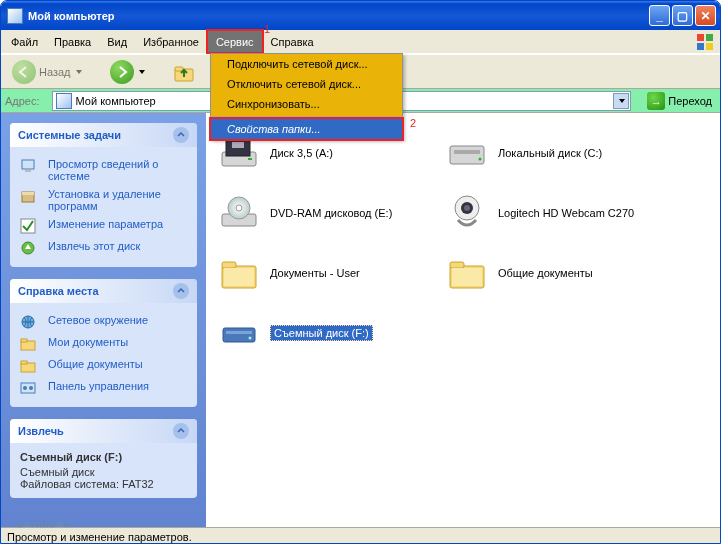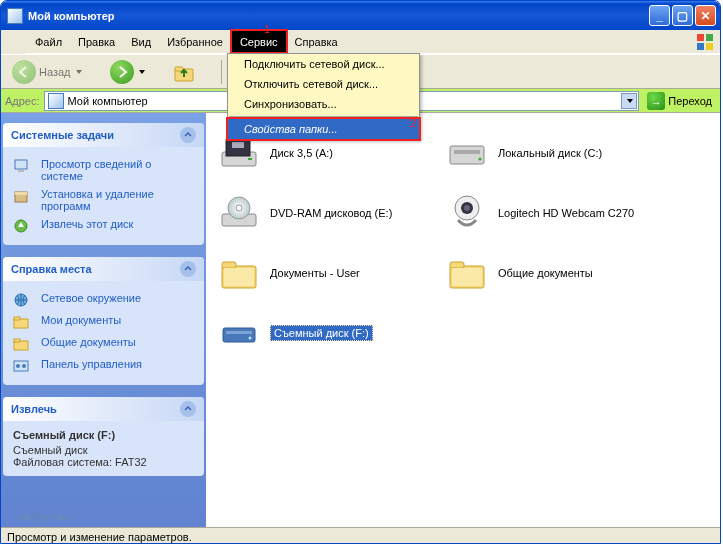--- a/index.html
+++ b/index.html
@@ -8,72 +8,72 @@
 .window { width: 721px; height: 544px; border: 1px solid #0046c8; border-radius: 7px 7px 0 0; overflow: hidden; position: relative; background: #ece9d8; }
 
 .titlebar { height: 29px; background: linear-gradient(to bottom, #3b7cf0 0%, #0046c8 10%, #1557d6 50%, #0046c8 100%); display: flex; align-items: center; padding: 0 4px 0 6px; color: #fff; font-weight: bold; font-size: 13px; }
 .titlebar .app-icon { width: 16px; height: 16px; margin-right: 5px; background: linear-gradient(135deg,#fff 0%, #9cc3f0 100%); border: 1px solid #4a7db8; }
 .titlebar .title { flex: 1; }
 .win-btns { display: flex; gap: 2px; }
 .win-btn { width: 21px; height: 21px; border-radius: 3px; border: 1px solid #fff; display: flex; align-items: center; justify-content: center; color: #fff; font-weight: bold; font-size: 12px; }
 .win-btn.min, .win-btn.max { background: linear-gradient(to bottom,#6ea6f2,#2d6bd8); }
 .win-btn.close { background: linear-gradient(to bottom,#f08262,#d74a1f); }
 
-.menubar { height: 24px; background: #ece9d8; border-bottom: 1px solid #fff; display: flex; align-items: stretch; padding-left: 2px; position: relative; margin-left: 24px; }
+.menubar { height: 24px; background: #ece9d8; border-bottom: 1px solid #fff; display: flex; align-items: stretch; padding-left: 2px; position: relative; }
 .menu-item { padding: 0 8px; display: flex; align-items: center; color: #000; cursor: default; }
-.menu-item.active { background: #000000; color: #fff; border: 1px solid #8a1a1a; outline: 2px solid #e22; outline-offset: -1px; }
+.menu-item.active { background: #737373; color: #fff; border: 1px solid #8a1a1a; outline: 2px solid #e22; outline-offset: -1px; }
 .menubar .flag { position: absolute; right: 6px; top: 3px; width: 18px; height: 18px; }
 .flag svg { width: 18px; height: 18px; }
 .annot1 { position: absolute; left: 263px; top: 22px; color: #e22; font-size: 11px; z-index: 30; }
 
 .toolbar { height: 35px; background: #ece9d8; border-top: 1px solid #fff; border-bottom: 1px solid #aca899; display: flex; align-items: center; padding: 0 6px; gap: 18px; }
 .tb-btn { display: flex; align-items: center; gap: 3px; padding: 2px 5px; }
 .tb-ico { width: 24px; height: 24px; border-radius: 12px; display: flex; align-items: center; justify-content: center; }
 .ico-back { background: radial-gradient(circle at 35% 30%, #8fd960, #3a9c20); }
 .ico-fwd { background: radial-gradient(circle at 35% 30%, #8fd960, #3a9c20); }
 .ico-up { width: 22px; height: 22px; }
 .ico-search { width: 22px; height: 22px; }
 .disabled { opacity: .5; }
 .tb-sep { width: 1px; height: 24px; background: #aca899; margin: 0 3px; }
 .drop-caret { border-left: 3px solid transparent; border-right: 3px solid transparent; border-top: 4px solid #000; margin-left: 2px; }
 
-.addressbar { height: 24px; background: #bef264; border-bottom: 1px solid #aca899; display: flex; align-items: center; padding: 0 4px; gap: 4px; }
+.addressbar { height: 24px; background: #86efac; border-bottom: 1px solid #aca899; display: flex; align-items: center; padding: 0 4px; gap: 12px; }
 .addr-label { color: #777; }
 .addr-field { flex: 1; height: 20px; background: #fff; border: 1px solid #7f9db9; display: flex; align-items: center; padding: 0 3px; gap: 4px; position: relative; }
 .addr-field .comp-icon { width: 16px; height: 16px; background: linear-gradient(135deg,#fff,#9cc3f0); border: 1px solid #4a7db8; }
 .addr-drop { position: absolute; right: 1px; top: 1px; width: 16px; height: 16px; background: #c8dbf2; border: 1px solid #7f9db9; display: flex; align-items: center; justify-content: center; }
 .go-btn { display: flex; align-items: center; gap: 3px; padding: 0 4px; }
 .go-ico { width: 18px; height: 18px; border-radius: 3px; background: radial-gradient(circle at 35% 30%, #6fd94a, #239010); display: flex; align-items: center; justify-content: center; color: #fff; }
 
 .content { display: flex; height: 414px; }
-.sidebar { width: 205px; background: linear-gradient(to bottom, #7aa1e6 0%, #6183d0 100%); padding: 10px 2px; display: flex; flex-direction: column; gap: 12px; overflow: hidden; }
+.sidebar { width: 205px; background: linear-gradient(to bottom, #7aa1e6 0%, #6183d0 100%); padding: 10px 9px; display: flex; flex-direction: column; gap: 12px; overflow: hidden; }
 .panel { background: #d8e4fa; border-radius: 4px; overflow: hidden; }
 .panel-head { background: linear-gradient(to right, #fff, #c6d7f6); height: 24px; display: flex; align-items: center; padding: 0 8px; color: #215dc6; font-weight: bold; justify-content: space-between; }
 .panel-head .chev { width: 16px; height: 16px; border-radius: 8px; background: #a5c0ea; display: flex; align-items: center; justify-content: center; }
 .panel-body { padding: 8px 10px; }
 .task-link { display: flex; align-items: flex-start; gap: 12px; color: #215dc6; padding: 3px 0; cursor: pointer; }
 .task-ico { width: 16px; height: 16px; flex-shrink: 0; }
 .details-body { padding: 8px 10px; color: #333; }
 .details-body .dt-title { font-weight: bold; margin-bottom: 3px; }
 
 .main { flex: 1; background: #fff; position: relative; padding: 10px 0 0 10px; }
 .items { display: flex; flex-wrap: wrap; gap: 0px 18px; align-items: flex-end; }
 .item { width: 210px; height: 60px; display: flex; align-items: center; gap: 10px; padding: 2px; }
 .item .lab { color: #000; }
 .item.selected .lab { background: #316ac5; color: #fff; padding: 1px 3px; border: 1px dotted #ffdf9f; }
 .icon48 { width: 42px; height: 42px; display: flex; align-items: center; justify-content: center; }
 
-.menu-dropdown { position: absolute; left: 226px; top: 52px; width: 193px; background: #fef9c3; border: 1px solid #919191; box-shadow: 2px 2px 3px rgba(0,0,0,.25); z-index: 20; }
+.menu-dropdown { position: absolute; left: 209px; top: 52px; width: 193px; background: #eab308; border: 1px solid #919191; box-shadow: 2px 2px 3px rgba(0,0,0,.25); z-index: 20; }
 .menu-dropdown .mi { padding: 4px 16px; color: #000; cursor: default; }
 .menu-dropdown .msep { height: 1px; background: #aca899; margin: 2px 1px; }
 .menu-dropdown .mi.highlighted { background: #316ac5; color: #fff; outline: 2px solid #e22; outline-offset: 0; font-style: italic; }
 .annot2 { position: absolute; left: 409px; top: 116px; color: #e22; z-index: 30; }
 
 .statusbar { height: 18px; background: #ece9d8; border-top: 1px solid #aca899; display: flex; align-items: center; padding: 0 6px; color: #000; text-align: right; }
-.watermark { position: absolute; left: 16px; bottom: 16px; font-size: 22px; color: rgba(120,140,100,.35); font-weight: 300; letter-spacing: 1px; pointer-events: none; }
+.watermark { position: absolute; left: 16px; bottom: 9px; font-size: 22px; color: rgba(120,140,100,.35); font-weight: 300; letter-spacing: 1px; pointer-events: none; }
 .watermark .dot { color: rgba(150,180,60,.6); }
 
 svg { display: block; }
 </style>
 </head>
 <body>
 
 <div class="window">
 
   <div class="titlebar">
@@ -184,20 +184,27 @@
           </div>
           <div class="task-link">
             <svg class="task-ico" viewBox="0 0 16 16">
                 <rect x="2" y="4" width="12" height="10" fill="#d9be85" stroke="#9c7a3a"></rect>
                 <rect x="2" y="4" width="12" height="3" fill="#eed9a8"></rect>
               </svg>
             <span>Установка и удаление программ</span>
           </div>
           <div class="task-link">
             <svg class="task-ico" viewBox="0 0 16 16">
+                <rect x="1" y="1" width="14" height="14" fill="#fff" stroke="#888"></rect>
+                <path d="M3 8 L7 12 L13 3" stroke="#2a9020" stroke-width="2" fill="none"></path>
+              </svg>
+            <span>Изменение параметра</span>
+          </div>
+          <div class="task-link">
+            <svg class="task-ico" viewBox="0 0 16 16">
                 <circle cx="8" cy="8" r="6" fill="#6bbd4a" stroke="#3a8a20"></circle>
                 <path d="M8 4 L11 9 L5 9 Z" fill="#fff"></path>
               </svg>
             <span>Извлечь этот диск</span>
           </div>
         </div>
       </div>
 
       <div class="panel">
         <div class="panel-head">

